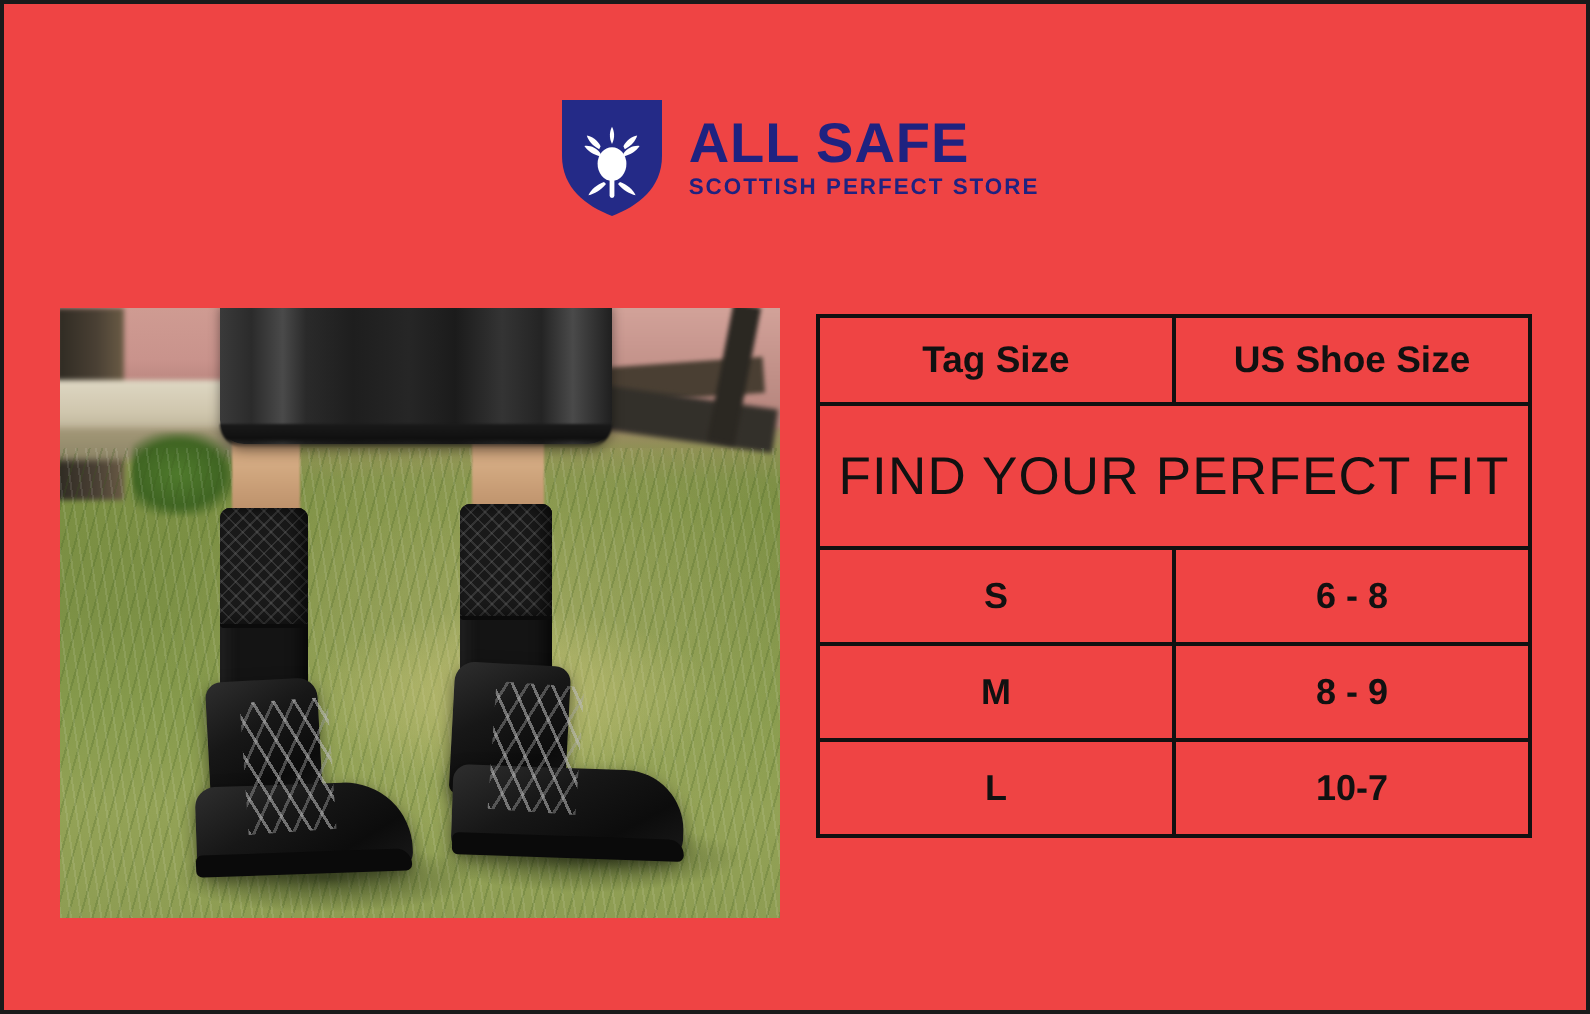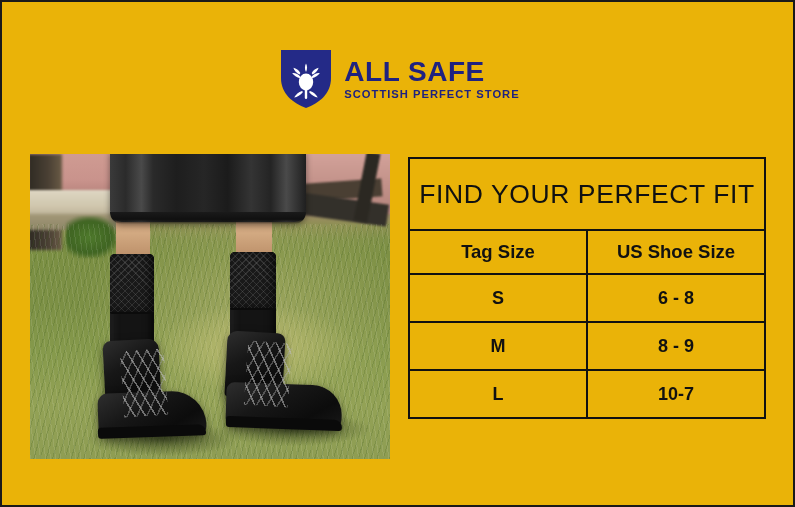--- a/index.html
+++ b/index.html
@@ -14,21 +14,21 @@
     overflow: hidden;
   }
 
   
   .page {
     position: relative;
     width: 795px;
     height: 507px;
     box-sizing: border-box;
     border: 2px solid #1a1a1a;
-    background: #eab308;
+    background: #ef4444;
   }
 
   
   .logo-block {
     position: absolute;
     left: 0;
     top: 46px;
     width: 795px;
     display: flex;
     justify-content: center;
@@ -399,25 +399,25 @@
 
     <div class="boot boot-l-shaft"></div>
     <div class="boot boot-l-foot"></div>
     <div class="sole l"></div>
     <div class="laces l"></div>
   </div>
 
   <table class="size-table">
     <tbody>
       <tr>
-        <td class="tbl-title" colspan="2">FIND YOUR PERFECT FIT</td>
+        <td class="tbl-head">Tag Size</td>
+        <td class="tbl-head">US Shoe Size</td>
       </tr>
       <tr>
-        <td class="tbl-head">Tag Size</td>
-        <td class="tbl-head">US Shoe Size</td>
+        <td class="tbl-title" colspan="2">FIND YOUR PERFECT FIT</td>
       </tr>
       <tr>
         <td class="tbl-cell">S</td>
         <td class="tbl-cell">6 - 8</td>
       </tr>
       <tr>
         <td class="tbl-cell">M</td>
         <td class="tbl-cell">8 - 9</td>
       </tr>
       <tr>

